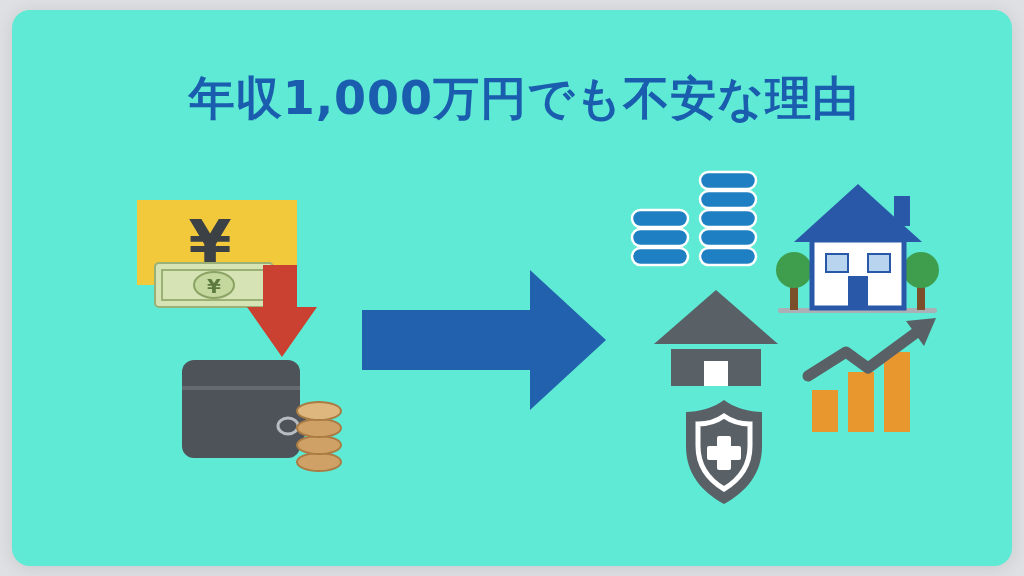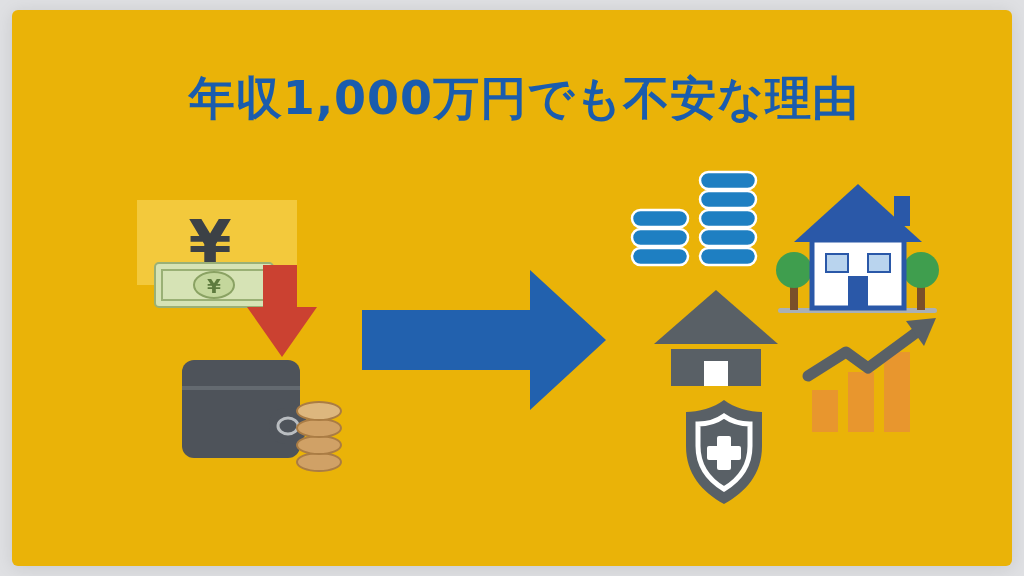--- a/index.html
+++ b/index.html
@@ -4,21 +4,21 @@
 <style>
   html,body{margin:0;padding:0;}
   body{
     width:1024px;height:576px;
     background:#dfe0e3;
     font-family:"DejaVu Sans","Liberation Sans",sans-serif;
     overflow:hidden;position:relative;
   }
   .card{
     position:absolute;left:12px;top:10px;right:12px;bottom:10px;
-    background:#eab308;border-radius:6px;
+    background:#5eead4;border-radius:18px;
     box-shadow:0 2px 18px rgba(0,0,0,.10);
   }
   .abs{position:absolute;}
   .title{
     position:absolute;left:0;top:58px;width:1024px;
     margin:0;text-align:center;
     font-size:46px;font-weight:bold;letter-spacing:1px;
     color:#1a5cad;
   }
   svg{display:block;overflow:visible;}

